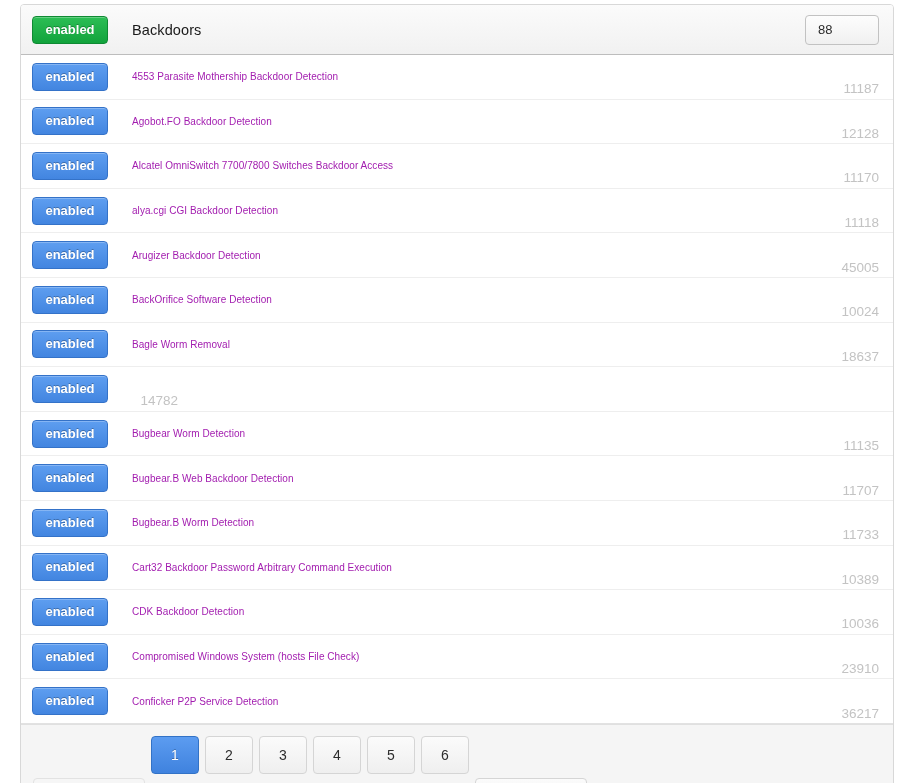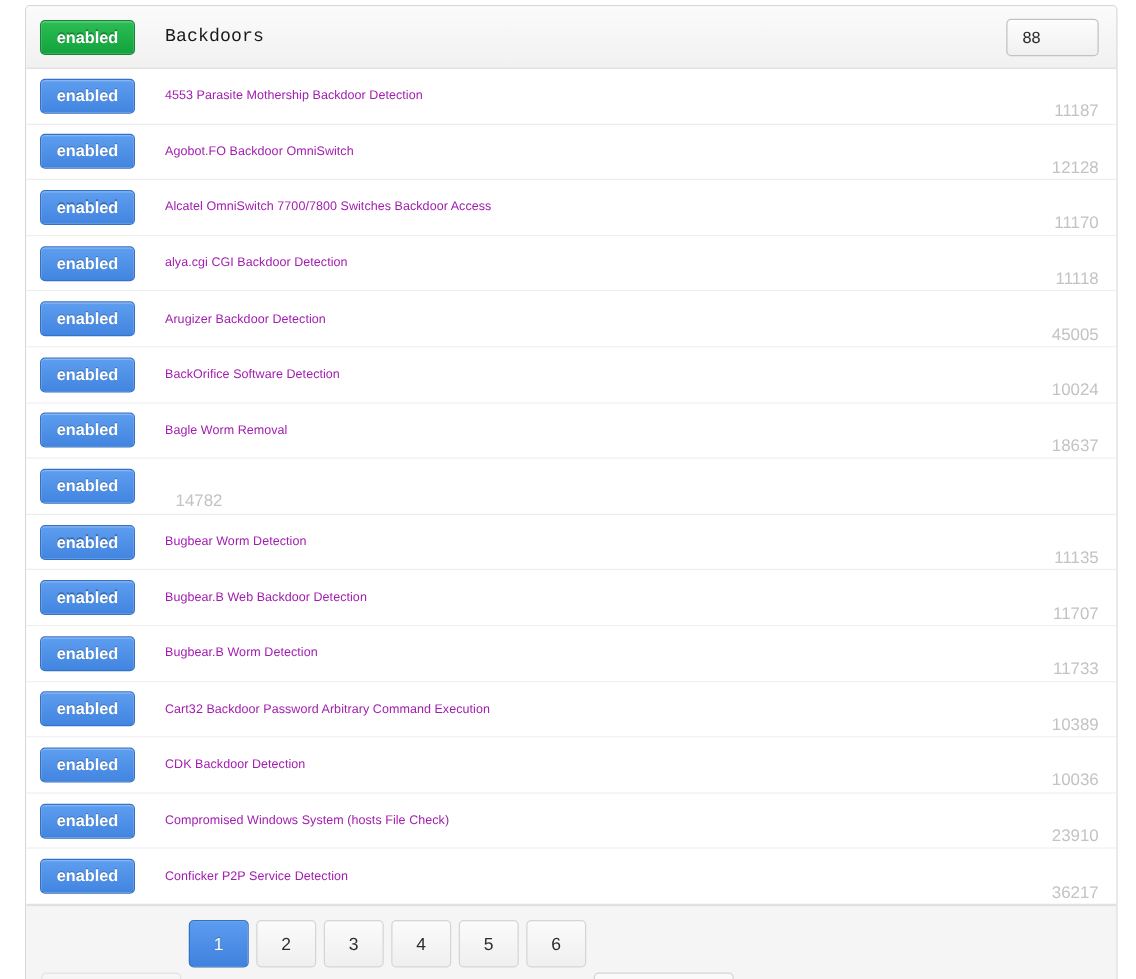--- a/index.html
+++ b/index.html
@@ -35,21 +35,20 @@
     border-top-left-radius: 3px;
     border-top-right-radius: 3px;
   }
   .family-header .badge-slot { width: 92px; flex: none; }
   .family-title {
     flex: 1 1 auto;
     font-size: 14.5px;
     color: #1a1a1a;
     padding-left: 8px;
     letter-spacing: .1px;
-    font-family: Liberation Mono, monospace;
   }
   .count-pill {
     flex: none;
     min-width: 74px;
     height: 30px;
     line-height: 28px;
     font-size: 13px;
     color: #2b2b2b;
     background: linear-gradient(to bottom, #fdfdfd 0%, #f0f0f0 100%);
     border: 1px solid #c2c2c2;
@@ -164,21 +163,21 @@
   </div>
 
   <div class="plugin-list">
       <div class="plugin-row">
         <div class="badge-slot"><span class="badge blue">enabled</span></div>
         <div class="plugin-name">4553 Parasite Mothership Backdoor Detection</div>
         <div class="plugin-id">11187</div>
       </div>
       <div class="plugin-row">
         <div class="badge-slot"><span class="badge blue">enabled</span></div>
-        <div class="plugin-name">Agobot.FO Backdoor OmniSwitch</div>
+        <div class="plugin-name">Agobot.FO Backdoor Detection</div>
         <div class="plugin-id">12128</div>
       </div>
       <div class="plugin-row">
         <div class="badge-slot"><span class="badge blue">enabled</span></div>
         <div class="plugin-name">Alcatel OmniSwitch 7700/7800 Switches Backdoor Access</div>
         <div class="plugin-id">11170</div>
       </div>
       <div class="plugin-row">
         <div class="badge-slot"><span class="badge blue">enabled</span></div>
         <div class="plugin-name">alya.cgi CGI Backdoor Detection</div>

